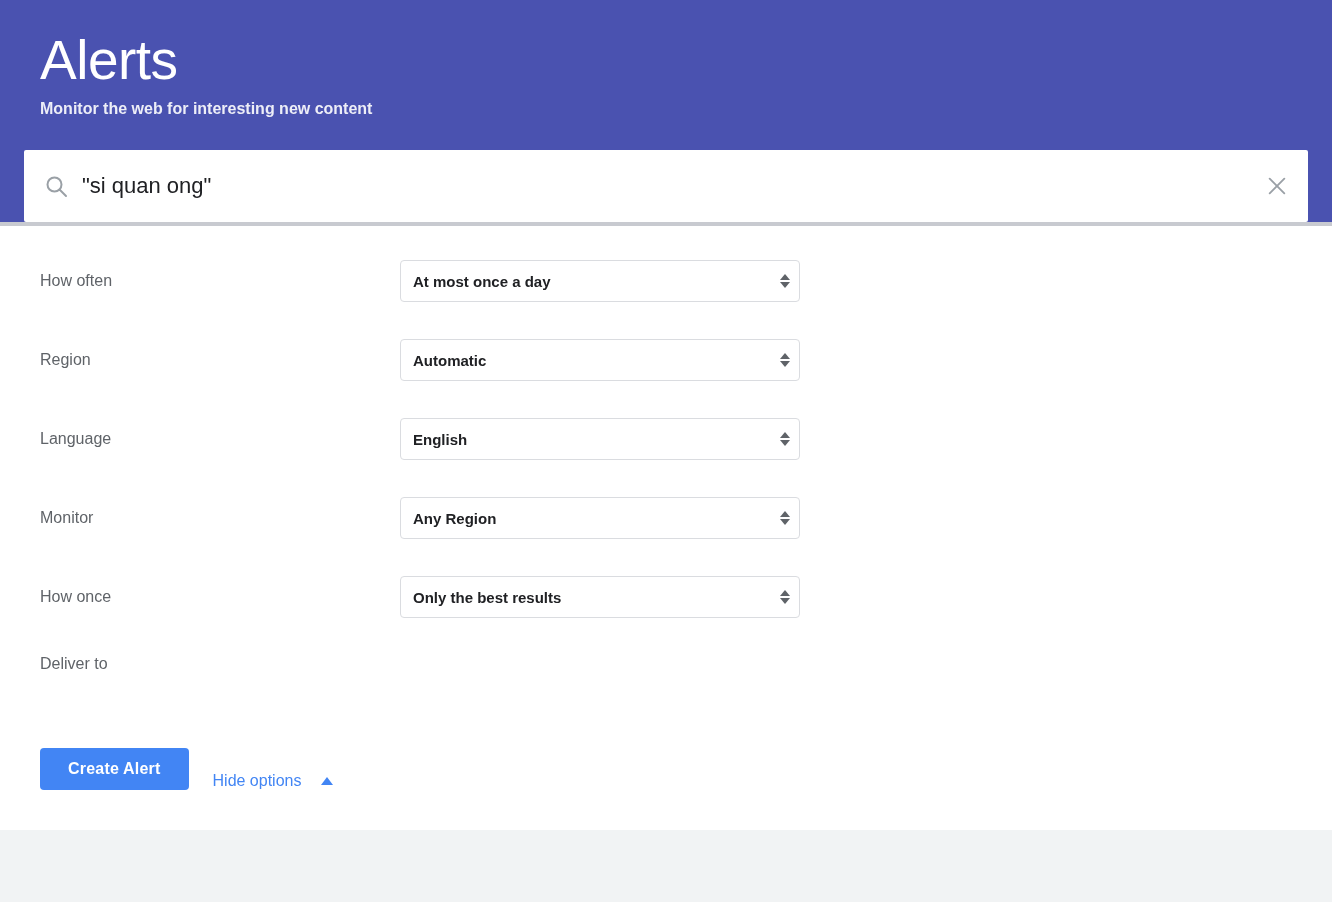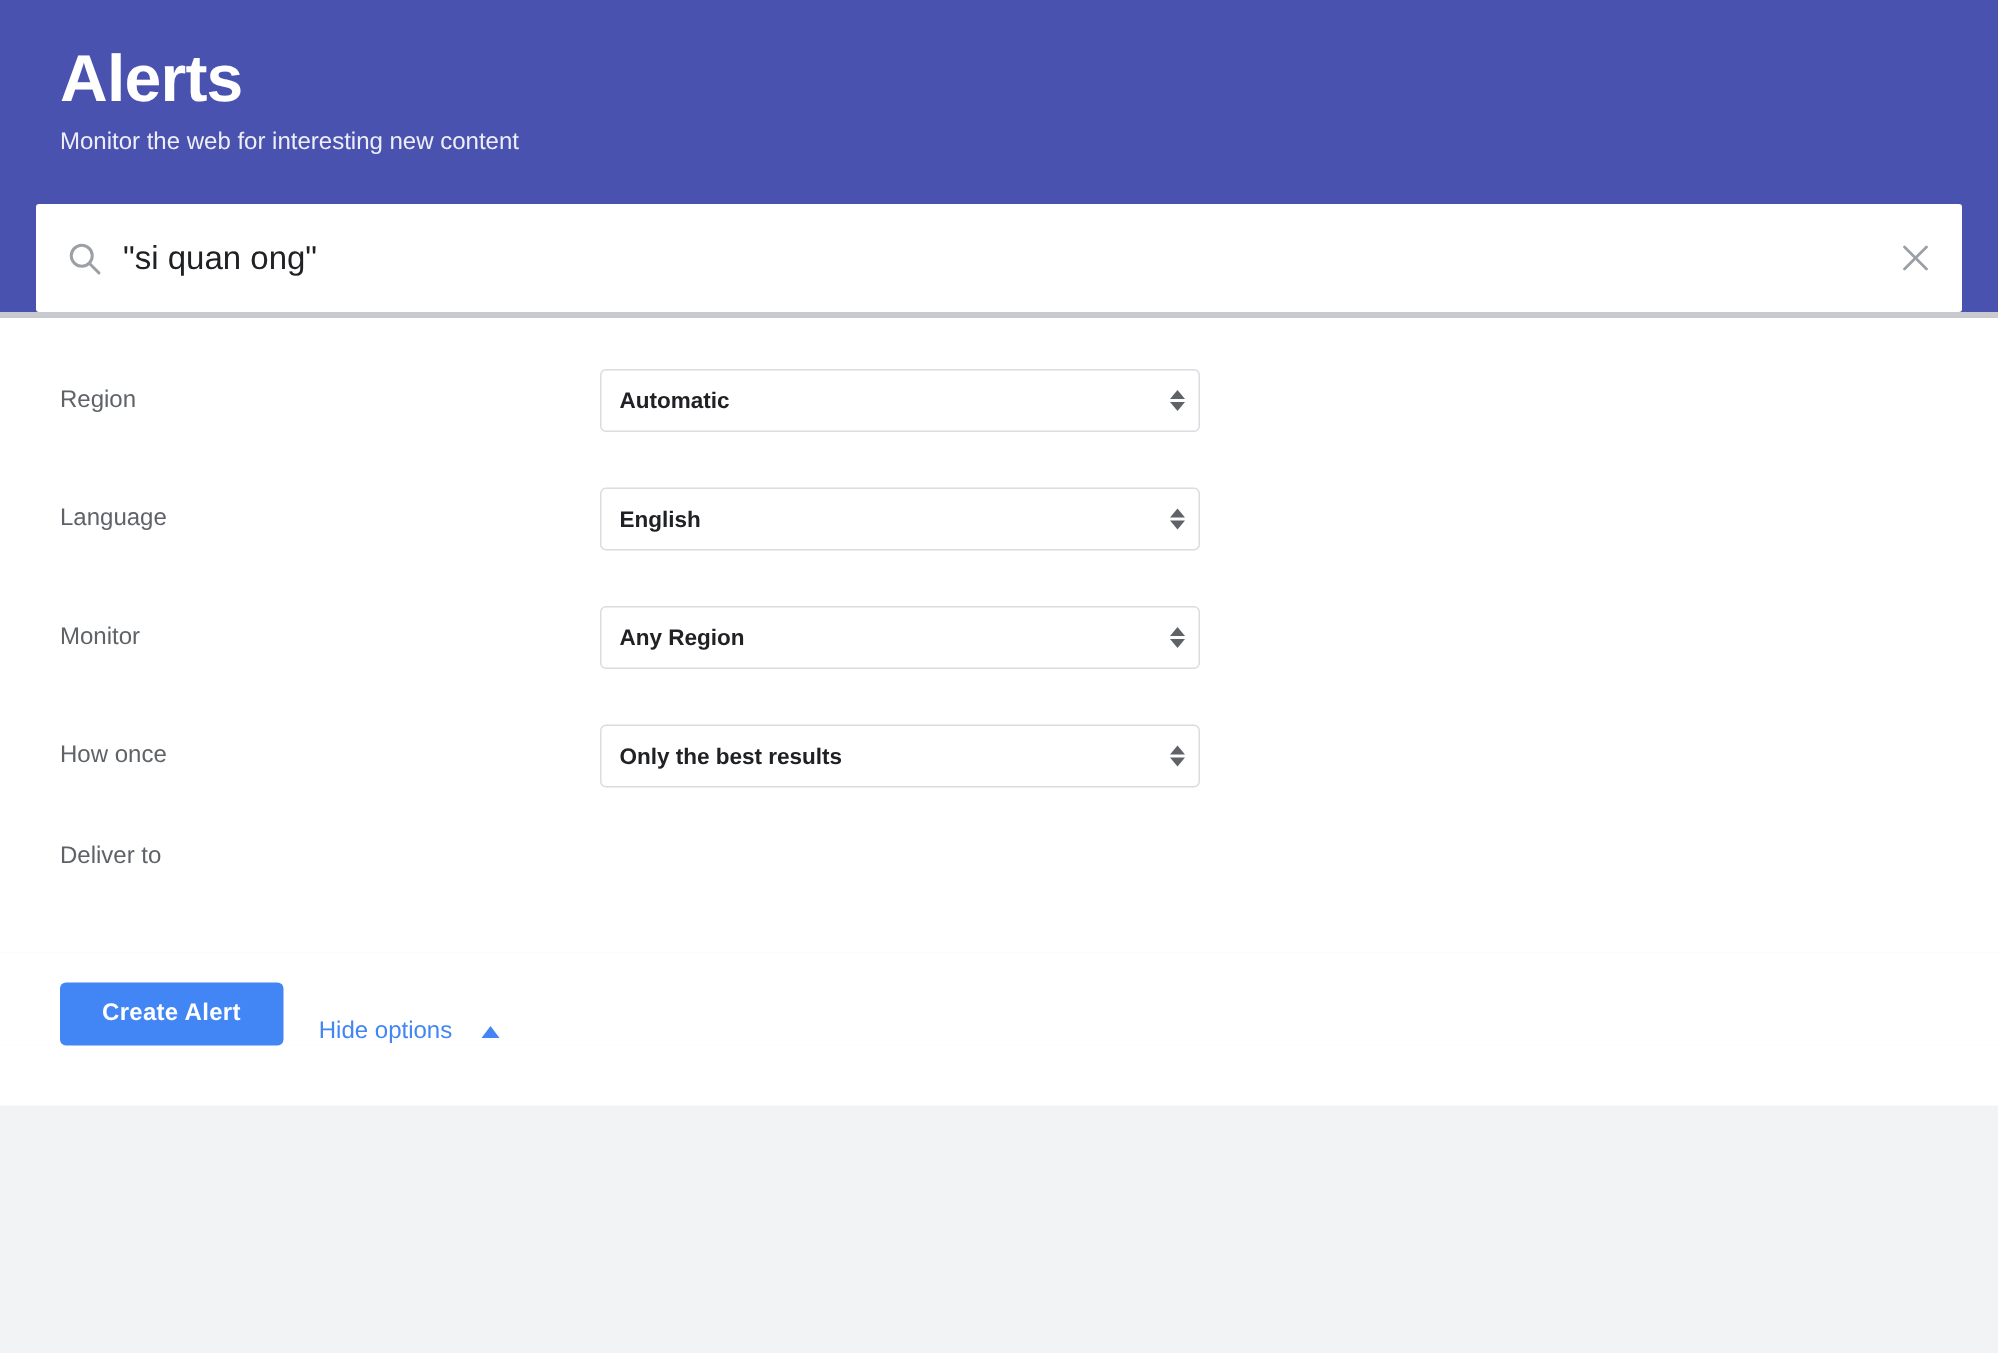--- a/index.html
+++ b/index.html
@@ -15,29 +15,29 @@
       min-height: 902px;
     }
 
     .header {
       background: #4a52b0;
       padding: 28px 40px 32px 40px;
       color: white;
     }
 
     .header-title {
-      font-size: 44px;
-      font-weight: 700;
+      font-size: 55px;
+      font-weight: 400;
       margin-bottom: 8px;
       letter-spacing: -0.5px;
     }
 
     .header-subtitle {
       font-size: 16px;
-      font-weight: 400;
+      font-weight: 700;
       opacity: 0.9;
     }
 
     .search-bar-wrapper {
       background: #4a52b0;
       padding: 0 24px 0 24px;
     }
 
     .search-bar {
       background: white;
@@ -215,20 +215,34 @@
         <line x1="20" y1="4" x2="4" y2="20" stroke="#9aa0a6" stroke-width="2" stroke-linecap="round"></line>
       </svg>
     </div>
   </div>
 </div>
 
 <div class="divider-bar"></div>
 
 <div class="options-panel">
 
+  <div class="option-row">
+    <div class="option-label">How often</div>
+    <div class="select-wrapper">
+      <select>
+        <option>At most once a day</option>
+        <option>As it happens</option>
+        <option>At most once a week</option>
+      </select>
+      <div class="select-arrows">
+        <span class="arrow-up"></span>
+        <span class="arrow-down"></span>
+      </div>
+    </div>
+  </div>
 
   <div class="option-row">
     <div class="option-label">Region</div>
     <div class="select-wrapper">
       <select>
         <option>Automatic</option>
         <option>News</option>
         <option>Blogs</option>
         <option>Web</option>
         <option>Video</option>

